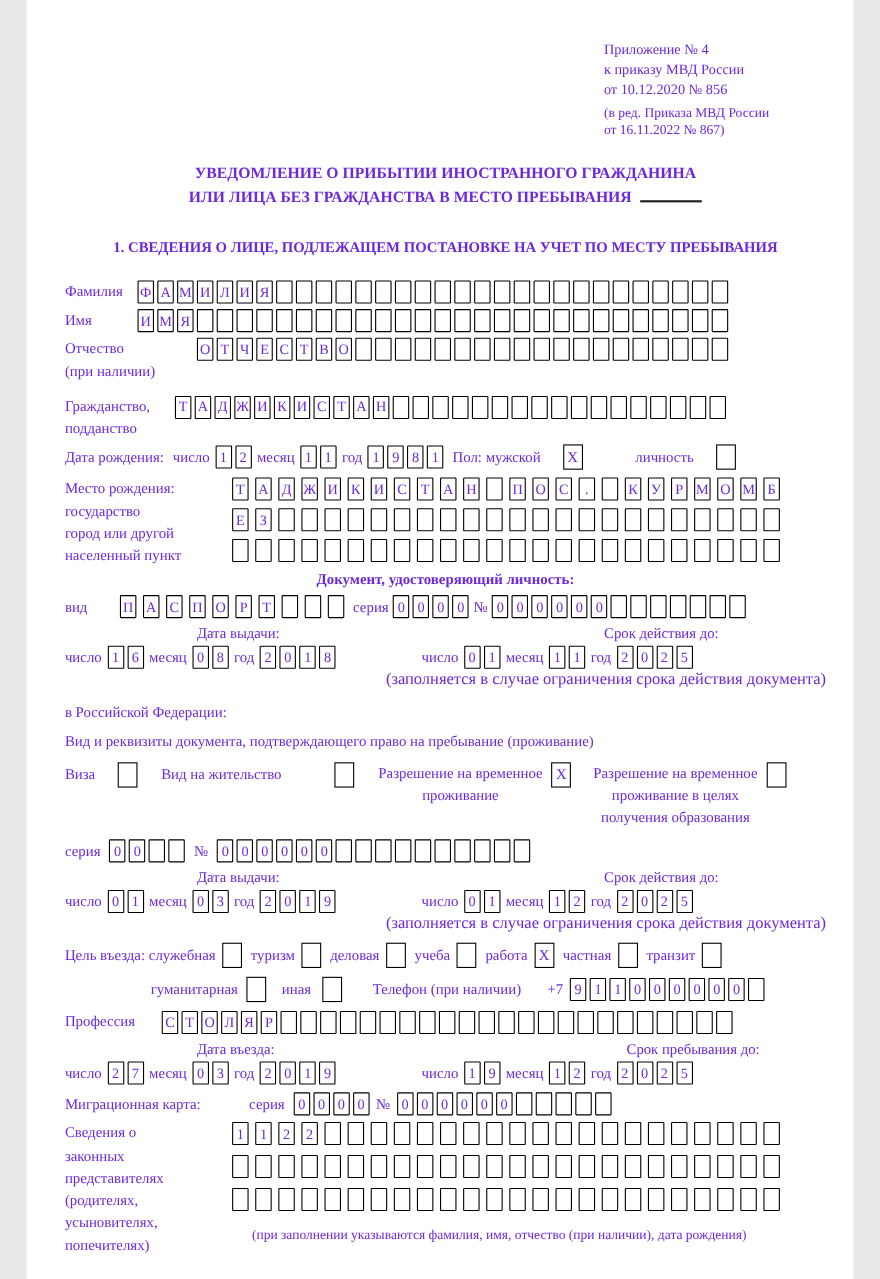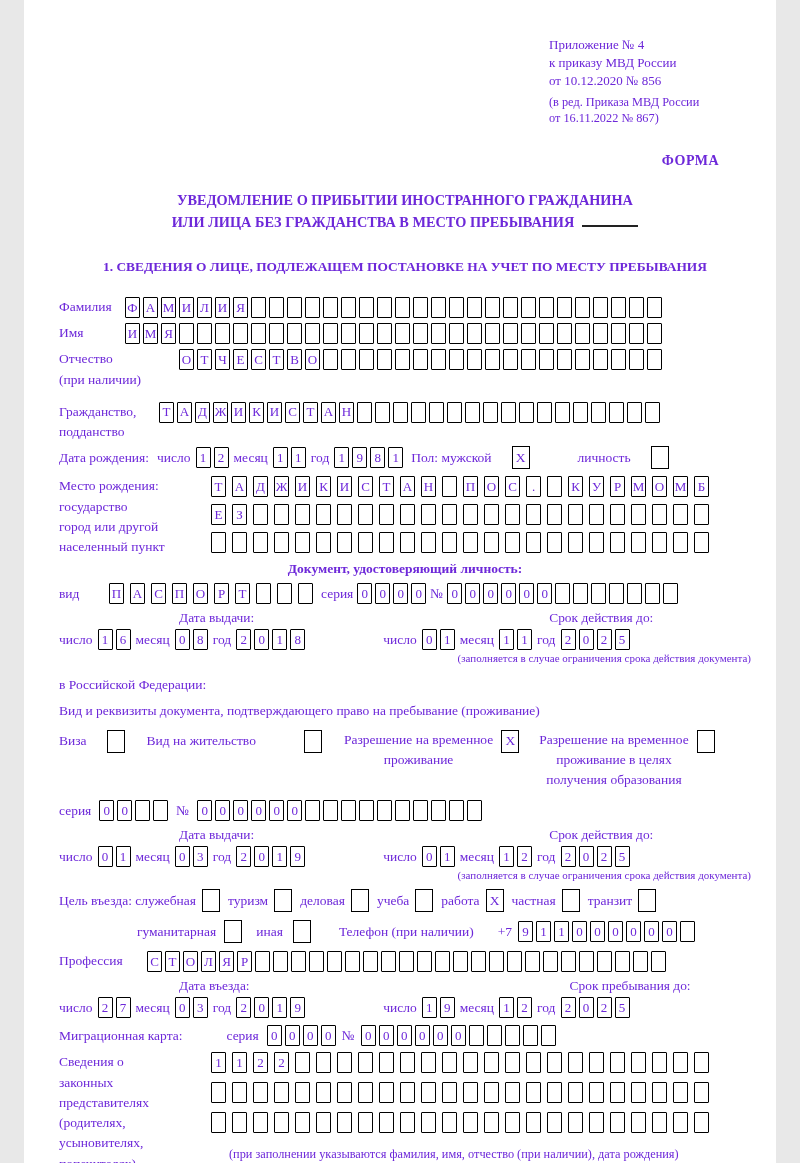--- a/index.html
+++ b/index.html
@@ -29,21 +29,21 @@
     font-size:13px; flex:none; background:#fff;
   }
   .cb {
     width:18px; height:23px; border:1.7px solid #000;
     display:inline-flex; align-items:center; justify-content:center;
     font-size:13.5px; flex:none; background:#fff;
   }
   .gap4 { width:4px; flex:none; } .gap8 { width:8px; flex:none; }
   .dgrp { display:flex; align-items:center; gap:5px; }
   .dhead-row { display:flex; font-size:13.4px; margin-bottom:3px; }
-  .note-right { text-align:right; font-size:11px; margin-top:2px; margin-bottom:8px; }
+  .note-right { text-align:right; font-size:15px; margin-top:2px; margin-bottom:8px; }
   .stack { line-height:1.5; }
   .center-bold { text-align:center; font-weight:bold; font-size:13.5px; margin:4px 0 6px 0; }
   .permit-row { display:flex; align-items:flex-start; margin:6px 0 10px 0; }
   .permit-multi { text-align:center; font-size:13.5px; line-height:1.5; }
   .pair { display:flex; align-items:center; gap:20px; }
 </style>
 </head>
 <body>
 
 <div class="page">
@@ -51,21 +51,20 @@
   <div class="hdr-block">
     <div>Приложение № 4</div>
     <div>к приказу МВД России</div>
     <div>от 10.12.2020 № 856</div>
     <div class="hdr-sub">
       <div>(в ред. Приказа МВД России</div>
       <div>от 16.11.2022 № 867)</div>
     </div>
   </div>
 
-  <div class="forma">ФОРМА</div>
 
   <div class="title">
     <div>УВЕДОМЛЕНИЕ О ПРИБЫТИИ ИНОСТРАННОГО ГРАЖДАНИНА</div>
     <div>
       <span>ИЛИ ЛИЦА БЕЗ ГРАЖДАНСТВА В МЕСТО ПРЕБЫВАНИЯ</span><span class="blank-line"></span>
     </div>
   </div>
 
   <div class="sect">1. СВЕДЕНИЯ О ЛИЦЕ, ПОДЛЕЖАЩЕМ ПОСТАНОВКЕ НА УЧЕТ ПО МЕСТУ ПРЕБЫВАНИЯ</div>
 

